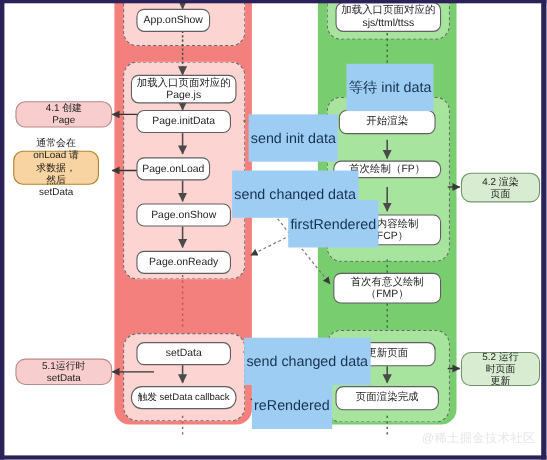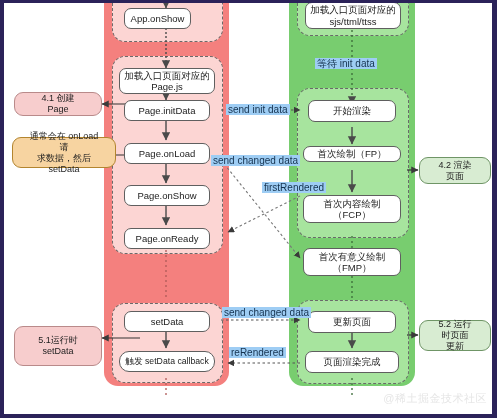--- a/index.html
+++ b/index.html
@@ -58,24 +58,24 @@
   }
   .sidebox.pink{background:#f7cdcd;border:1.2px solid #b98a8a;}
   .sidebox.orange{background:#f7d4a1;border:1.2px solid #b3852f;}
   .sidebox.greenlite{background:#d8ecd2;border:1.2px solid #6f9566;}
 
   
   .msglabel{
     position:absolute;
     background:#9ecdf4;
     color:#15324f;
-    font-size:10px;
+    font-size:13px;
     line-height:11px;
     white-space:nowrap;
-    padding:0 2px;
+    padding:16px 2px;
     box-sizing:border-box;
   }
 
   .watermark{
     position:absolute;
     right:10px;bottom:12px;
     font-size:11px;
     color:#e2e2e2;
     opacity:.85;
     letter-spacing:.5px;
@@ -149,21 +149,21 @@
 
   <div class="node" style="left:124px;top:8px;width:67px;height:21px;">App.onShow</div>
 
   <div class="node" style="left:119px;top:68px;width:96px;height:26px;flex-direction:column;">
     <span>加载入口页面对应的</span>
     <span>Page.js</span>
   </div>
 
   <div class="node" style="left:124px;top:100px;width:86px;height:21px;text-align:center;">Page.initData</div>
 
-  <div class="node" style="left:124px;top:143px;width:86px;height:21px;">Page.onLoad</div>
+  <div class="node" style="left:124px;top:143px;width:67px;height:21px;">Page.onLoad</div>
 
   <div class="node" style="left:124px;top:185px;width:86px;height:21px;">Page.onShow</div>
 
   <div class="node" style="left:124px;top:228px;width:86px;height:21px;">Page.onReady</div>
 
   <div class="node" style="left:124px;top:311px;width:86px;height:21px;">setData</div>
 
   <div class="node" style="left:119px;top:351px;width:96px;height:21px;font-size:8.7px;border-radius:10px;">触发 setData callback</div>
 
   <div class="node" style="left:305px;top:2px;width:96px;height:27px;flex-direction:column;">
@@ -196,26 +196,26 @@
   <div class="msglabel" style="left:211px;top:155px;">send changed data</div>
 
   <div class="msglabel" style="left:262px;top:182px;">firstRendered</div>
 
   <div class="msglabel" style="left:222px;top:307px;">send changed data</div>
 
   <div class="msglabel" style="left:229px;top:347px;">reRendered</div>
 
   <div class="sidebox pink" style="left:14px;top:92px;width:88px;height:24px;">4.1 创建 Page</div>
 
-  <div class="sidebox orange" style="left:12px;top:137px;width:104px;height:31px;flex-direction:column;">
+  <div class="sidebox orange" style="left:12px;top:137px;width:78px;height:31px;flex-direction:column;">
     <span>通常会在 onLoad 请</span>
     <span>求数据，然后 setData</span>
   </div>
 
-  <div class="sidebox pink" style="left:14px;top:326px;width:88px;height:40px;">5.1运行时 setData</div>
+  <div class="sidebox pink" style="left:14px;top:326px;width:88px;height:24px;">5.1运行时 setData</div>
 
   <div class="sidebox greenlite" style="left:419px;top:157px;width:72px;height:27px;">4.2 渲染页面</div>
 
   <div class="sidebox greenlite" style="left:419px;top:320px;width:72px;height:31px;flex-direction:column;">
     <span>5.2 运行时页面</span>
     <span>更新</span>
   </div>
 
   <div class="watermark">@稀土掘金技术社区</div>
 

